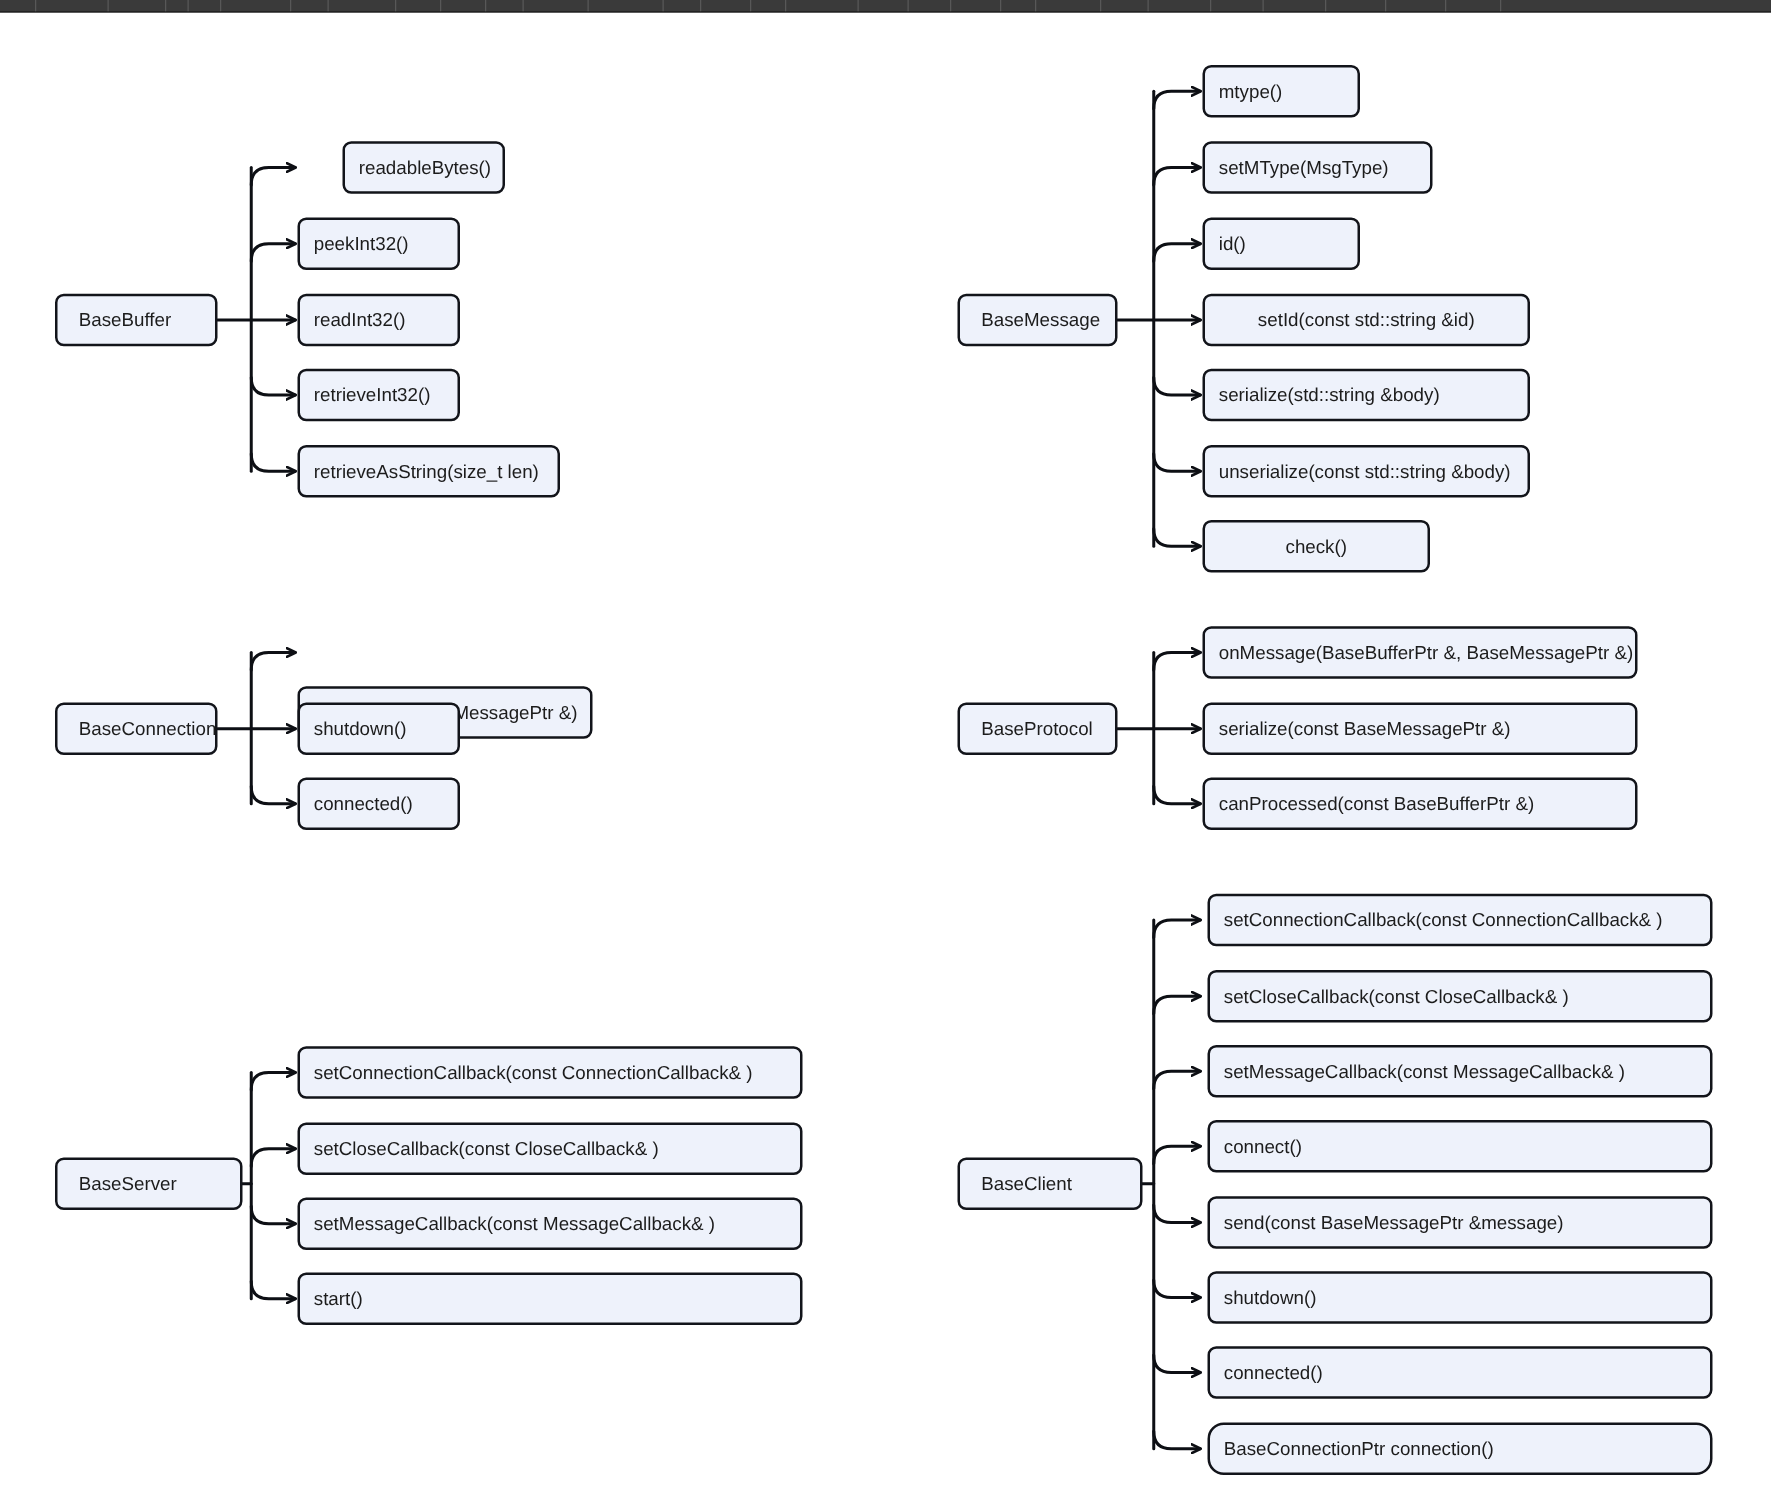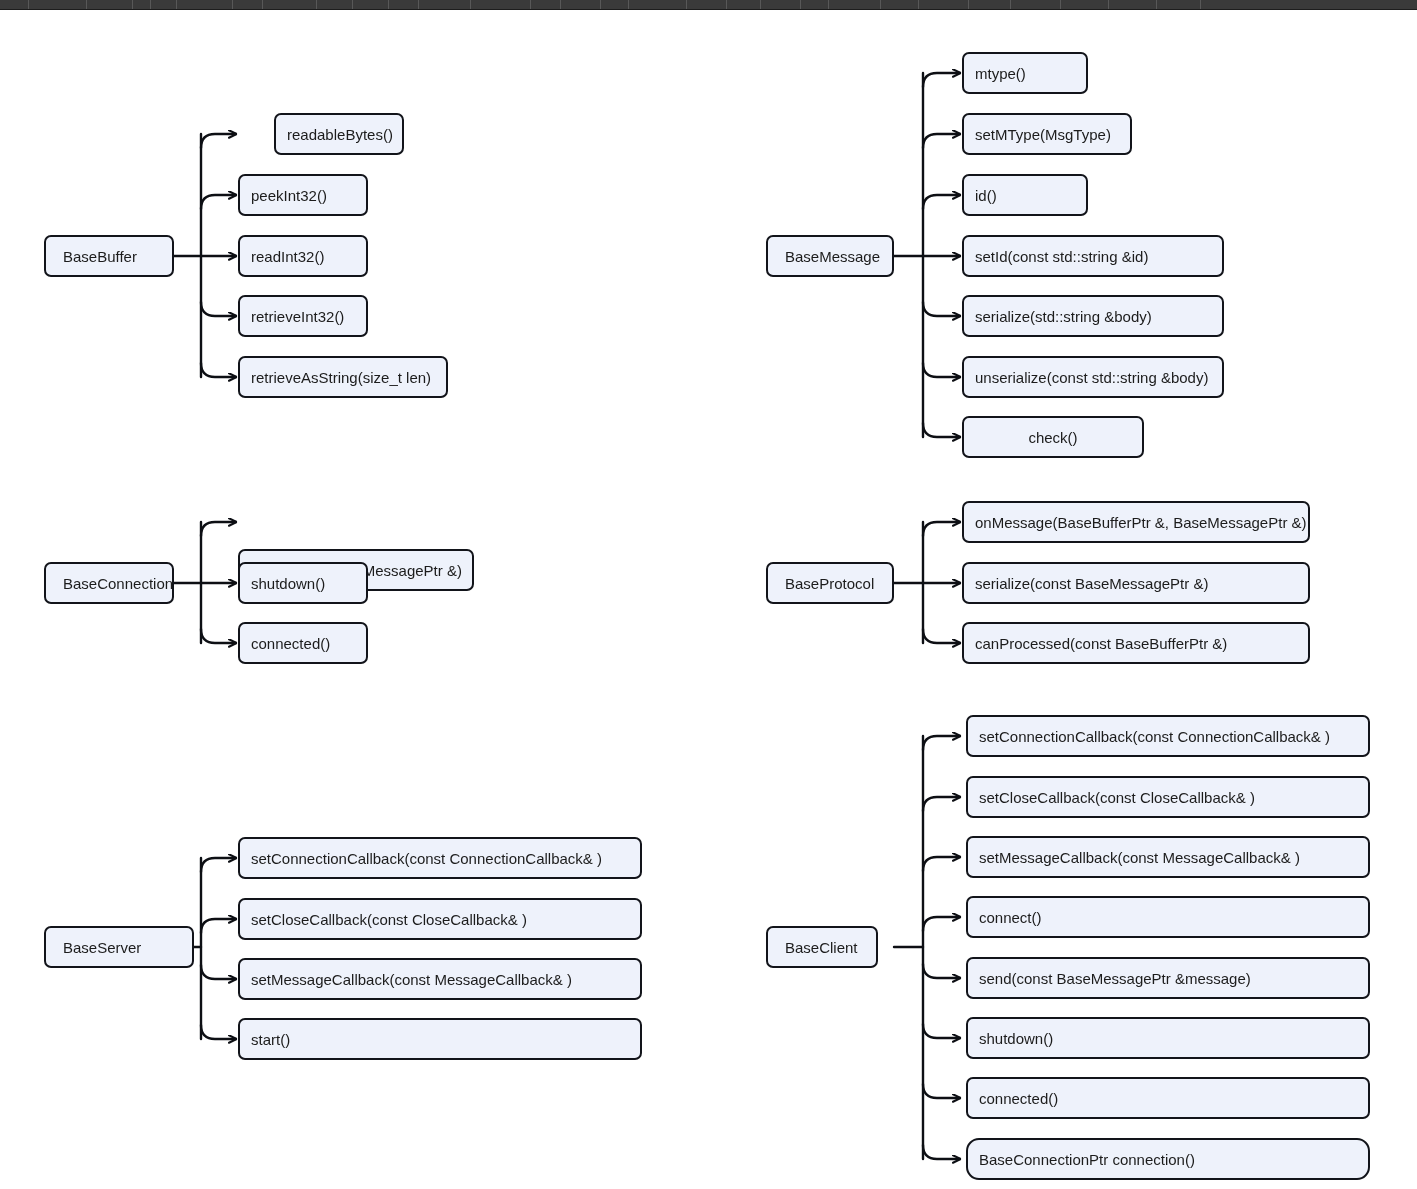--- a/index.html
+++ b/index.html
@@ -167,27 +167,27 @@
       </div>
       <div class="node leaf" style="left: 238px; top: 356px; width: 210px; height: 42px;">
         <span>retrieveAsString(size_t len)</span>
       </div>
       <div class="node root" style="left: 766px; top: 235px; width: 128px; height: 42px;">
         <span>BaseMessage</span>
       </div>
       <div class="node leaf" style="left: 962px; top: 52px; width: 126px; height: 42px;">
         <span>mtype()</span>
       </div>
-      <div class="node leaf" style="left: 962px; top: 113px; width: 170px; height: 42px;">
+      <div class="node leaf" style="left: 962px; top: 113px; width: 184px; height: 42px;">
         <span>setMType(MsgType)</span>
       </div>
       <div class="node leaf" style="left: 962px; top: 174px; width: 126px; height: 42px;">
         <span>id()</span>
       </div>
-      <div class="node leaf" style="left: 962px; top: 235px; width: 262px; height: 42px;">
+      <div class="node leaf" style="left: 962px; top: 235px; width: 262px; height: 42px; justify-content: center;">
         <span>setId(const std::string &amp;id)</span>
       </div>
       <div class="node leaf" style="left: 962px; top: 295px; width: 262px; height: 42px;">
         <span>serialize(std::string &amp;body)</span>
       </div>
       <div class="node leaf" style="left: 962px; top: 356px; width: 262px; height: 42px;">
         <span>unserialize(const std::string &amp;body)</span>
       </div>
       <div class="node leaf" style="left: 962px; top: 416px; width: 182px; height: 42px; justify-content: center;">
         <span>check()</span>
@@ -224,21 +224,21 @@
       </div>
       <div class="node leaf" style="left: 238px; top: 898px; width: 404px; height: 42px;">
         <span>setCloseCallback(const CloseCallback&amp; )</span>
       </div>
       <div class="node leaf" style="left: 238px; top: 958px; width: 404px; height: 42px;">
         <span>setMessageCallback(const MessageCallback&amp; )</span>
       </div>
       <div class="node leaf" style="left: 238px; top: 1018px; width: 404px; height: 42px;">
         <span>start()</span>
       </div>
-      <div class="node root" style="left: 766px; top: 926px; width: 112px; height: 42px;">
+      <div class="node root" style="left: 766px; top: 926px; width: 148px; height: 42px;">
         <span>BaseClient</span>
       </div>
       <div class="node leaf" style="left: 966px; top: 715px; width: 404px; height: 42px;">
         <span>setConnectionCallback(const ConnectionCallback&amp; )</span>
       </div>
       <div class="node leaf" style="left: 966px; top: 776px; width: 404px; height: 42px;">
         <span>setCloseCallback(const CloseCallback&amp; )</span>
       </div>
       <div class="node leaf" style="left: 966px; top: 836px; width: 404px; height: 42px;">
         <span>setMessageCallback(const MessageCallback&amp; )</span>

